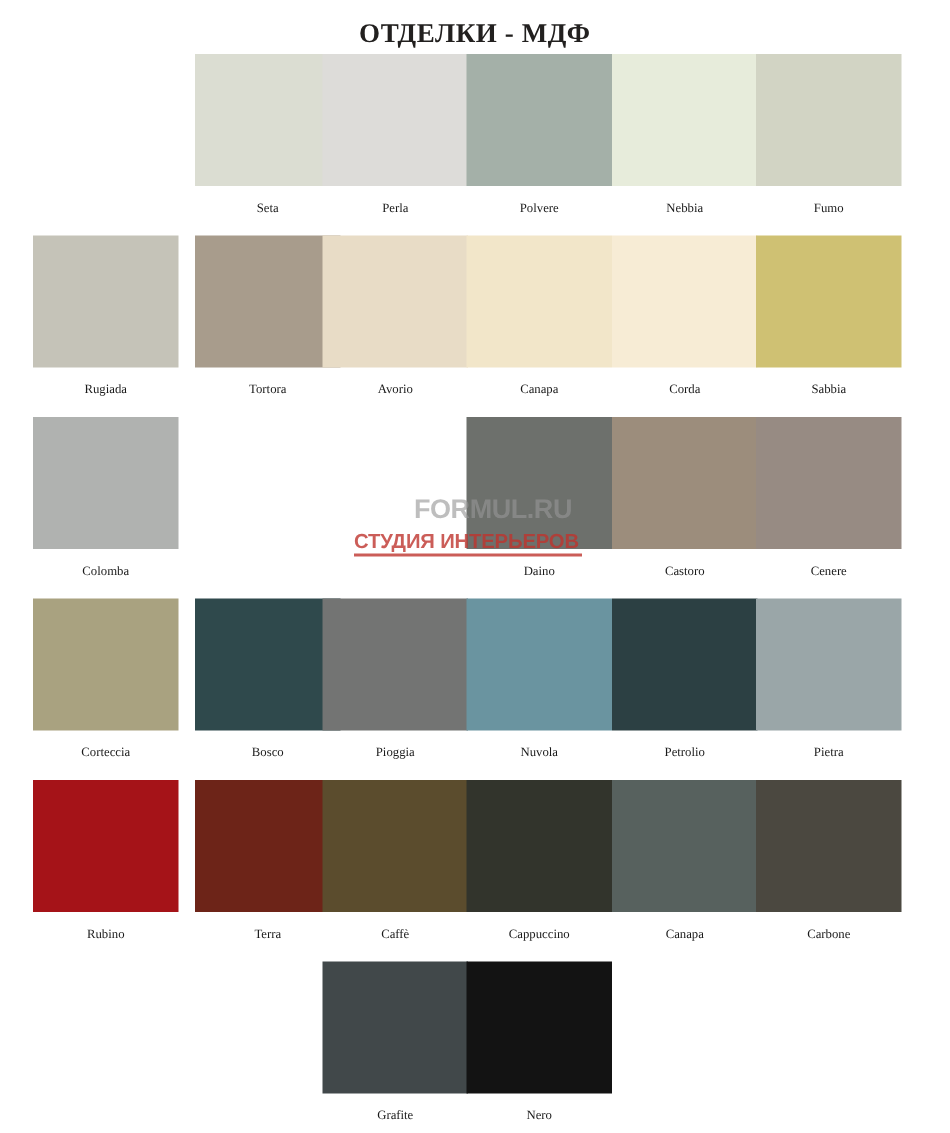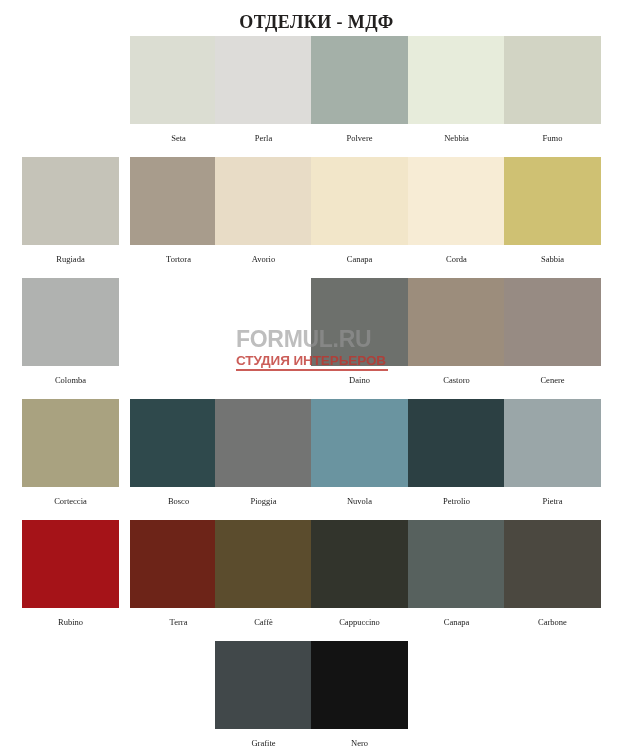--- a/index.html
+++ b/index.html
@@ -77,26 +77,27 @@
     position: absolute;
     left: 236px;
     top: 326px;
     width: 160px;
     pointer-events: none;
     user-select: none;
   }
   #watermark-brand {
     display: block;
     font-family: "Liberation Sans", "DejaVu Sans", sans-serif;
-    font-size: 23px;
+    font-size: 18px;
     font-weight: bold;
     line-height: 26px;
     letter-spacing: -0.3px;
     color: rgba(150,150,150,0.62);
     white-space: nowrap;
+    margin-left: 40px;
   }
   #watermark-sub {
     display: block;
     font-family: "Liberation Sans", "DejaVu Sans", sans-serif;
     font-size: 13.5px;
     font-weight: bold;
     line-height: 15px;
     letter-spacing: -0.1px;
     color: rgba(190,52,46,0.80);
     white-space: nowrap;

